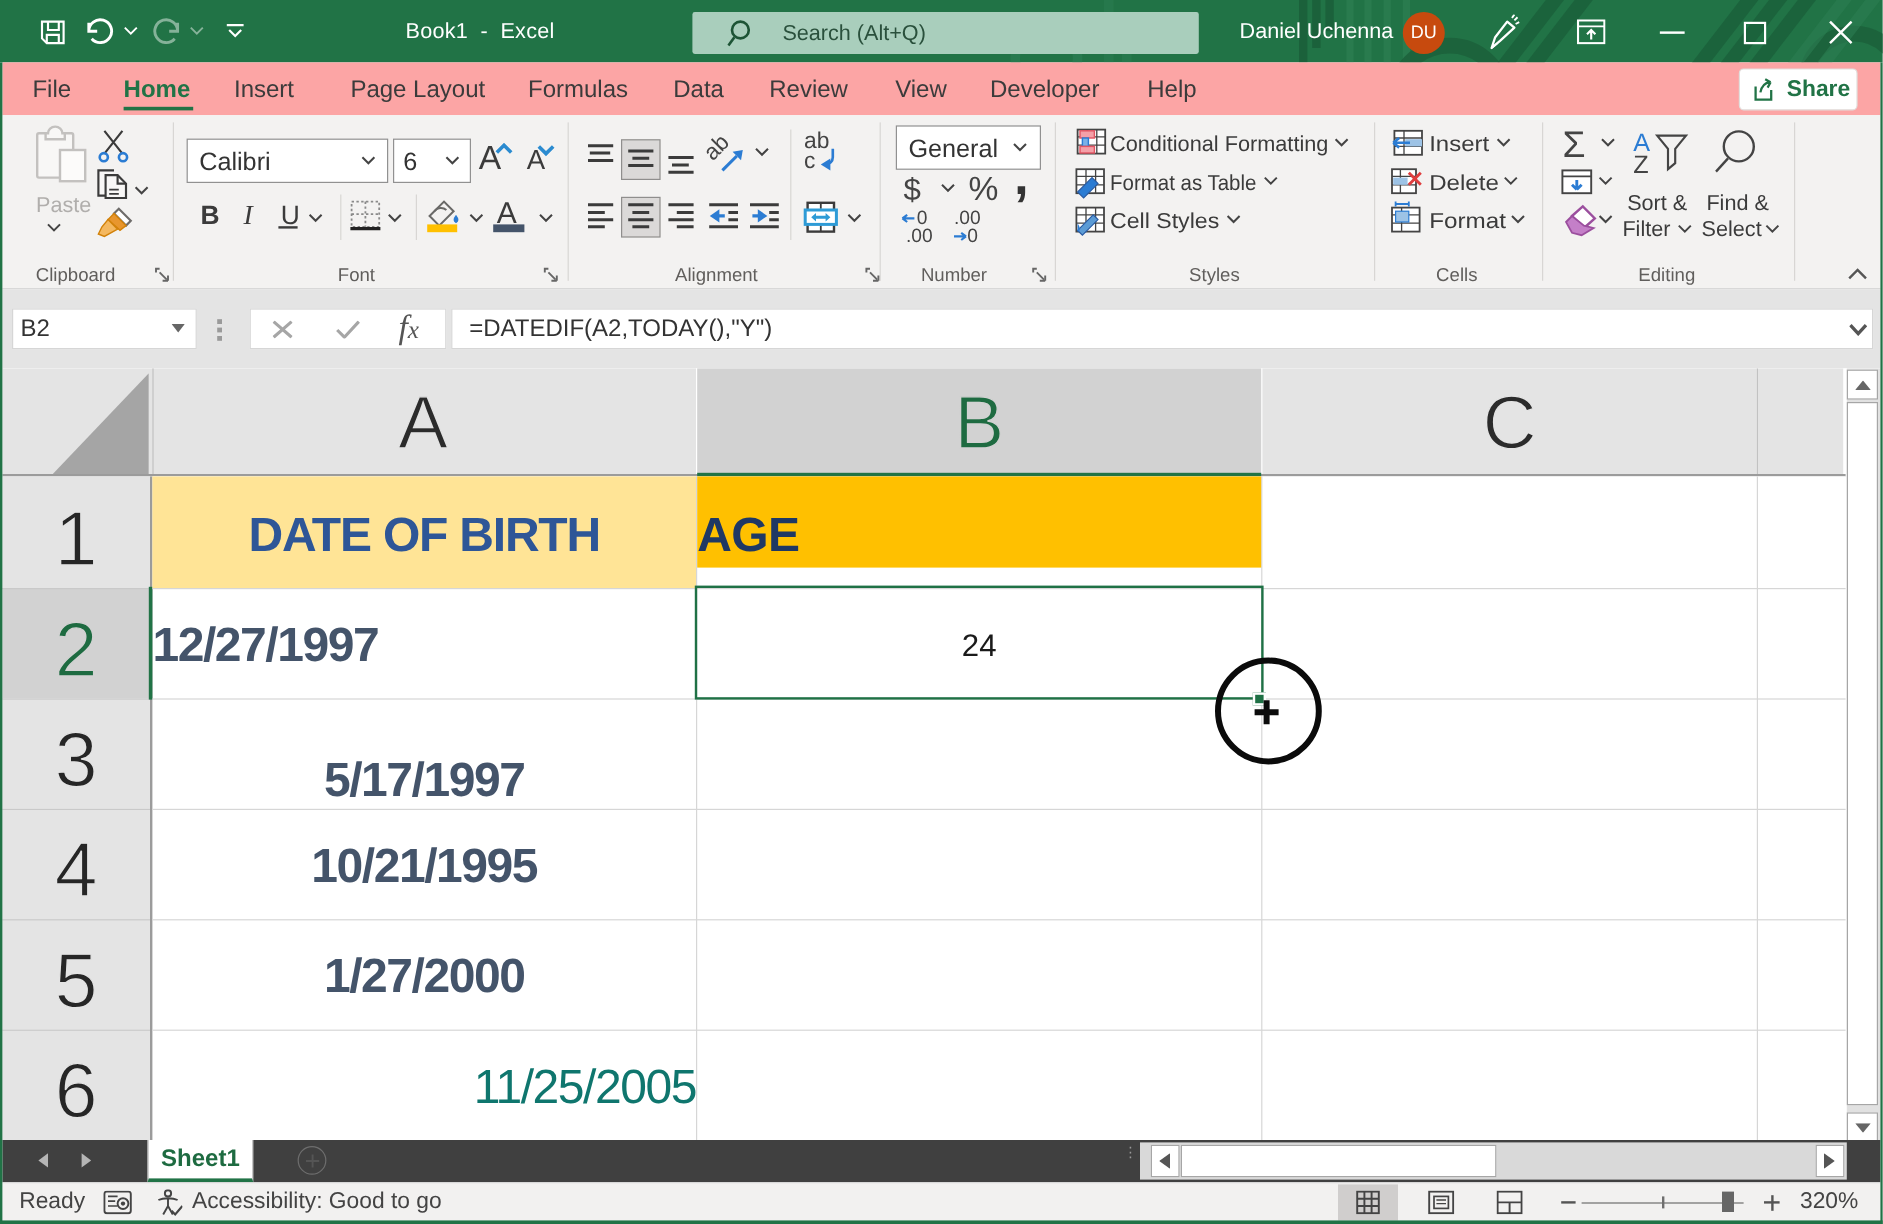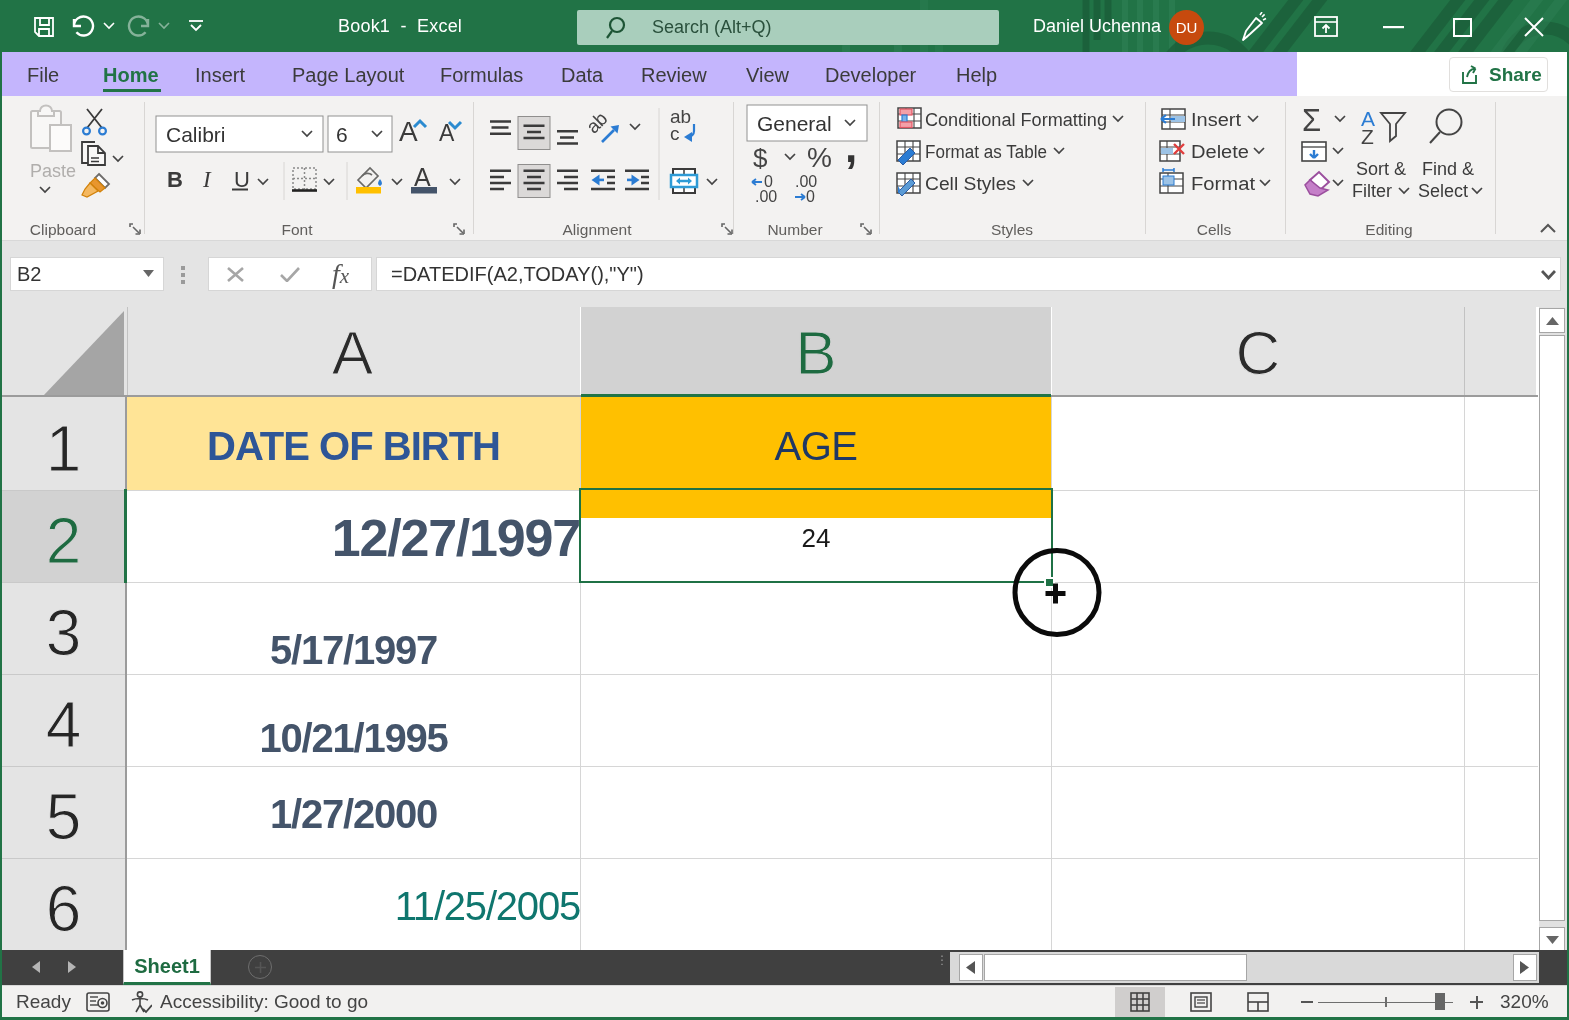--- a/index.html
+++ b/index.html
@@ -7,21 +7,21 @@
 #app { position:relative; width:1569px; height:1020px; background:#fff; }
 .abs { position:absolute; }
 
 #titlebar { left:0; top:0; width:1569px; height:52px; background:#217346; overflow:hidden; }
 #titletext { left:338px; top:0; height:52px; line-height:52px; color:#fff; font-size:18px; letter-spacing:0.2px; }
 #searchbox { left:577px; top:10px; width:422px; height:35px; background:#a9cebc; border-radius:2px; }
 #searchtext { left:652px; top:10px; height:35px; line-height:35px; color:#2a503c; font-size:18px; }
 #username { left:1033px; top:0; height:52px; line-height:52px; color:#fff; font-size:18px; }
 #avatar { left:1169px; top:10px; width:35px; height:35px; border-radius:50%; background:#c74a0e; color:#fff; font-size:15px; text-align:center; line-height:35px; }
 
-#tabrow { left:2px; top:52px; width:1295px; height:44px; background:#c4b5fd; }
+#tabrow { left:2px; top:52px; width:1565px; height:44px; background:#fca5a5; }
 .rtab { position:absolute; top:0; height:44px; line-height:46px; font-size:20px; color:#3b3b3b; }
 #hometab { color:#217346; font-weight:bold; }
 #homeunderline { left:103px; top:89px; width:58px; height:3px; background:#217346; }
 #sharebtn { left:1449px; top:57px; width:99px; height:35px; background:#fff; border:1px solid #e1dfdd; border-radius:4px; }
 
 #ribbon { left:2px; top:96px; width:1565px; height:145px; background:#f3f2f1; border-bottom:1px solid #d8d8d8; }
 .gsep { position:absolute; top:6px; width:1px; height:132px; background:#d8d6d4; }
 .glabel { position:absolute; top:125px; font-size:15.5px; color:#605e5c; text-align:center; }
 
 #fbar { left:2px; top:241px; width:1565px; height:66px; background:#e4e4e4; }
@@ -423,25 +423,25 @@
     <div class="gridv" style="left:578px;top:90px;height:553px;"></div>
     <div class="gridv" style="left:1049px;top:90px;height:553px;"></div>
     <div class="gridv" style="left:1462px;top:90px;height:553px;"></div>
     <div class="gridh" style="left:125px;top:183px;width:1411px;"></div>
     <div class="gridh" style="left:125px;top:275px;width:1411px;"></div>
     <div class="gridh" style="left:125px;top:367px;width:1411px;"></div>
     <div class="gridh" style="left:125px;top:459px;width:1411px;"></div>
     <div class="gridh" style="left:125px;top:551px;width:1411px;"></div>
 
     <div class="cell" style="left:125px;top:90px;width:453px;height:93px;background:#ffe496;color:#2e5697;font-weight:bold;font-size:40px;letter-spacing:-1px;text-align:center;line-height:98px;">DATE OF BIRTH</div>
-    <div class="cell" style="left:579px;top:90px;width:470px;height:121px;background:#ffc000;color:#1f3864;font-weight:normal;font-size:40px;letter-spacing:-0.5px;text-align:center;line-height:98px;">AGE</div>
-
-    <div class="abs" style="left:125px;top:183px;width:453px;height:92px;color:#44546a;font-weight:bold;font-size:52px;letter-spacing:-1.2px;text-align:right;line-height:97px;">12/27/1997</div>
+    <div class="cell" style="left:579px;top:90px;width:470px;height:76px;background:#ffc000;color:#1f3864;font-weight:bold;font-size:40px;letter-spacing:-0.5px;text-align:left;line-height:98px;">AGE</div>
+
+    <div class="abs" style="left:125px;top:183px;width:453px;height:92px;color:#44546a;font-weight:bold;font-size:40px;letter-spacing:-1.2px;text-align:left;line-height:97px;">12/27/1997</div>
     <div class="abs" style="left:125px;top:275px;width:453px;height:92px;color:#44546a;font-weight:bold;font-size:40px;letter-spacing:-1.2px;text-align:center;line-height:97px;margin-top:20px;">5/17/1997</div>
-    <div class="abs" style="left:125px;top:367px;width:453px;height:92px;color:#44546a;font-weight:bold;font-size:40px;letter-spacing:-1.2px;text-align:center;line-height:97px;margin-top:16px;">10/21/1995</div>
+    <div class="abs" style="left:125px;top:367px;width:453px;height:92px;color:#44546a;font-weight:bold;font-size:40px;letter-spacing:-1.2px;text-align:center;line-height:97px;">10/21/1995</div>
     <div class="abs" style="left:125px;top:459px;width:453px;height:92px;color:#44546a;font-weight:bold;font-size:40px;letter-spacing:-1.2px;text-align:center;line-height:97px;">1/27/2000</div>
     <div class="abs" style="left:125px;top:551px;width:453px;height:92px;color:#0f766e;font-weight:normal;font-size:40px;letter-spacing:-1.2px;text-align:right;line-height:97px;">11/25/2005</div>
 
     <div class="abs" style="left:579px;top:183px;width:470px;height:92px;color:#1a1a1a;font-size:26px;text-align:center;line-height:97px;">24</div>
 
     <div class="abs" style="left:577px;top:181px;width:474px;height:95px;border:2.5px solid #1f7145;"></div>
     <div class="abs" style="left:1042px;top:270px;width:11px;height:11px;background:#1f7145;border:2px solid #fff;"></div>
 
     <svg class="abs" style="left:1006px;top:236px" width="100" height="100" viewBox="0 0 100 100">
       <circle cx="49" cy="49.5" r="42" fill="none" stroke="#0b0b0b" stroke-width="5"></circle>

